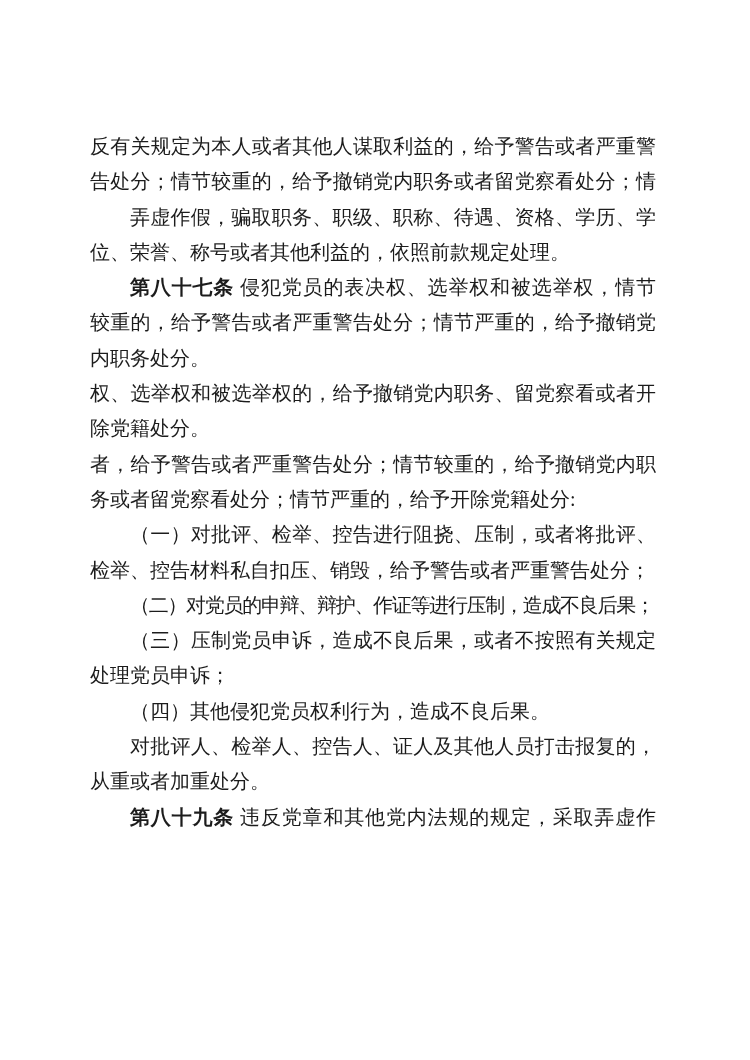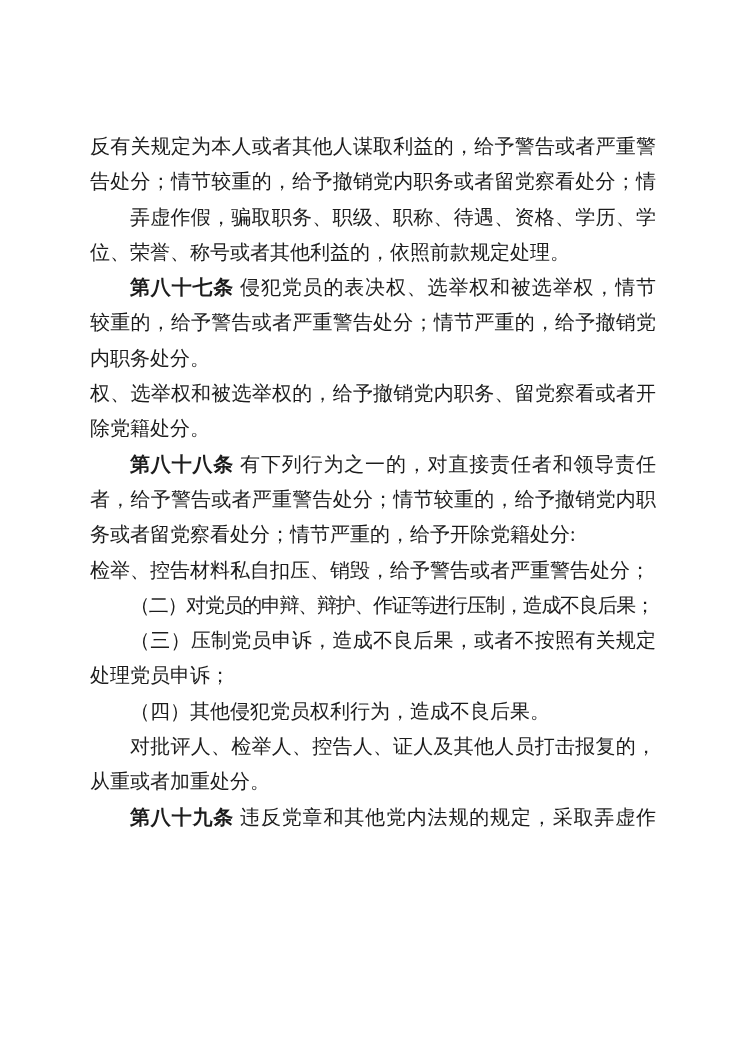--- a/index.html
+++ b/index.html
@@ -64,23 +64,23 @@
   <div class="text-block" id="lines">
       <div class="line j">反有关规定为本人或者其他人谋取利益的，给予警告或者严重警</div>
       <div class="line j">告处分；情节较重的，给予撤销党内职务或者留党察看处分；情</div>
       <div class="line j in">弄虚作假，骗取职务、职级、职称、待遇、资格、学历、学</div>
       <div class="line">位、荣誉、称号或者其他利益的，依照前款规定处理。</div>
       <div class="line j in"><b>第八十七条</b> 侵犯党员的表决权、选举权和被选举权，情节</div>
       <div class="line j">较重的，给予警告或者严重警告处分；情节严重的，给予撤销党</div>
       <div class="line">内职务处分。</div>
       <div class="line j">权、选举权和被选举权的，给予撤销党内职务、留党察看或者开</div>
       <div class="line">除党籍处分。</div>
-      <div class="line j in"><b>第八十八条</b> 有下列行为之一的，对直接责任者和领导责任</div>
       <div class="line j">者，给予警告或者严重警告处分；情节较重的，给予撤销党内职</div>
       <div class="line">务或者留党察看处分；情节严重的，给予开除党籍处分:</div>
+      <div class="line j in">（一）对批评、检举、控告进行阻挠、压制，或者将批评、</div>
       <div class="line">检举、控告材料私自扣压、销毁，给予警告或者严重警告处分；</div>
       <div class="line in tight">（二）对党员的申辩、辩护、作证等进行压制，造成不良后果；</div>
       <div class="line j in">（三）压制党员申诉，造成不良后果，或者不按照有关规定</div>
       <div class="line">处理党员申诉；</div>
       <div class="line in">（四）其他侵犯党员权利行为，造成不良后果。</div>
       <div class="line j in">对批评人、检举人、控告人、证人及其他人员打击报复的，</div>
       <div class="line">从重或者加重处分。</div>
       <div class="line j in"><b>第八十九条</b> 违反党章和其他党内法规的规定，采取弄虚作</div>
     </div>
   <div class="page-number">40</div>

